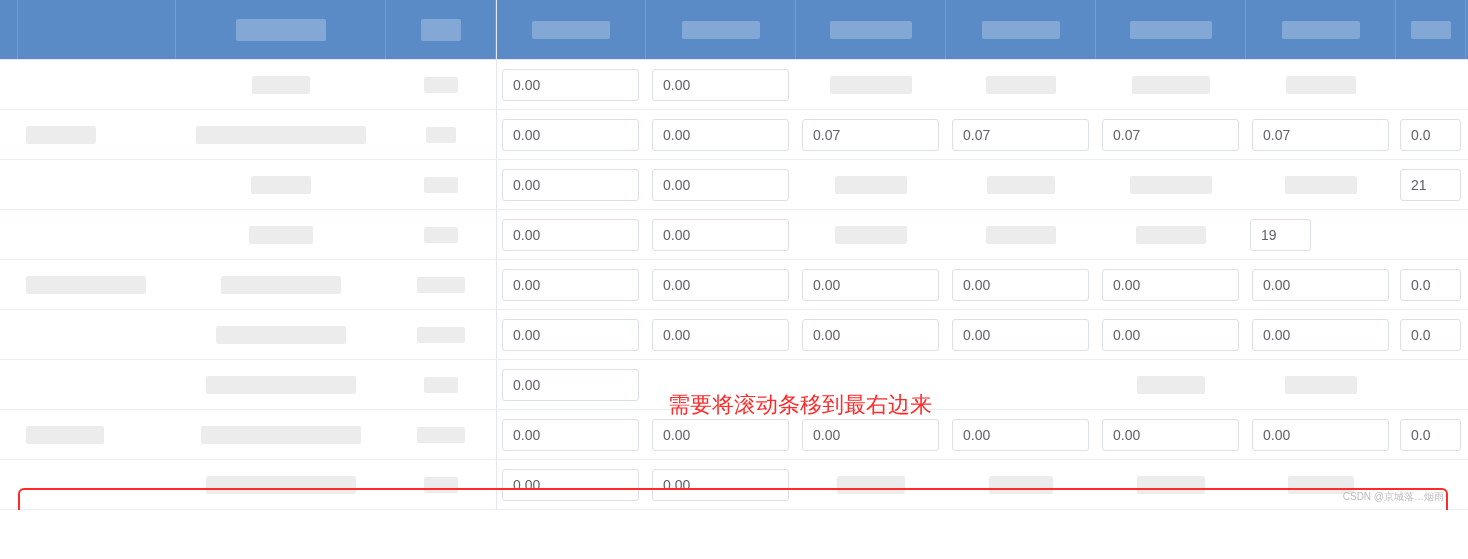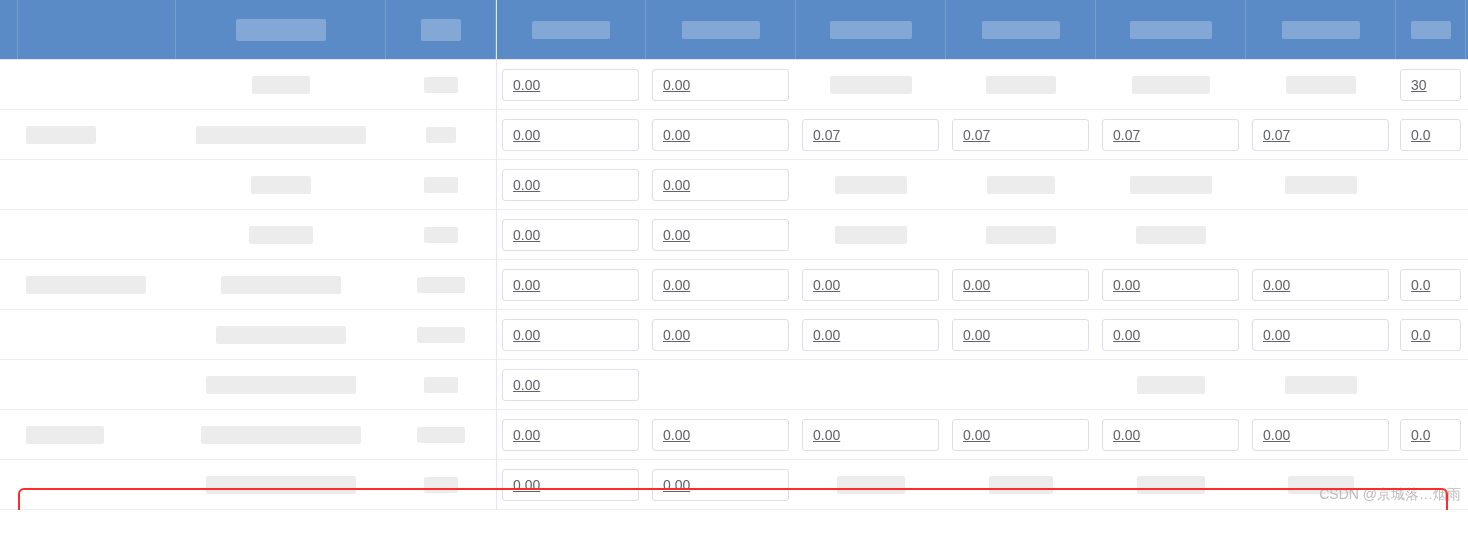--- a/index.html
+++ b/index.html
@@ -10,41 +10,41 @@
     .th .blur, .td .blur { background: rgba(200,200,200,0.35); border-radius: 2px; display: inline-block; }
     .thead .th .blur { background: rgba(255,255,255,0.25); }
     .th.fixed-1 { width: 18px; flex-shrink: 0; }
     .th.fixed-2 { width: 158px; flex-shrink: 0; }
     .th.fixed-3 { width: 210px; flex-shrink: 0; }
     .th.fixed-4 { width: 110px; flex-shrink: 0; }
     .th.c { width: 150px; flex-shrink: 0; }
     .th.last { width: 70px; flex-shrink: 0; }
     
     .tbody { }
-    .tr { display: flex; height: 50px; align-items: flex-start; border-bottom: 1px solid #ebeef5; text-decoration: underline; }
+    .tr { display: flex; height: 50px; align-items: flex-start; border-bottom: 1px solid #ebeef5; }
     .td { display: flex; align-items: center; justify-content: center; height: 100%; border-right: 1px solid transparent; }
     .td.fixed-1 { width: 18px; }
     .td.fixed-2 { width: 158px; justify-content: flex-start; padding-left: 8px; }
     .td.fixed-3 { width: 210px; }
     .td.fixed-4 { width: 110px; }
     .td.c { width: 150px; padding: 0 6px; }
     .td.last { width: 70px; padding: 0 4px; }
     
     input.cell-input { width: 100%; height: 32px; border: 1px solid #dcdfe6; border-radius: 3px; padding: 0 10px; font-size: 14px; color: #606266; background: #fff; outline: none; }
     .td .blur { height: 20px; }
     
     .divider { position: absolute; left: 496px; top: 0; bottom: 0; width: 1px; background: #e4e7ed; box-shadow: 1px 0 4px rgba(0,0,0,0.06); z-index: 2; pointer-events: none; }
     
     .annotation { position: absolute; top: 390px; left: 668px; color: #ff2a2a; font-size: 22px; font-weight: 400; z-index: 10; pointer-events: none; }
     
     .highlight-box { position: absolute; left: 18px; top: 488px; width: 1430px; height: 44px; border: 2px solid #ff2a2a; border-radius: 6px; z-index: 9; pointer-events: none; }
     
     .hscroll { position: absolute; left: 28px; top: 510px; width: 1126px; height: 11px; background: #b0b0b0; border-radius: 2px; z-index: 8; }
     
-    .watermark { position: absolute; right: 7px; bottom: 6px; color: #bbb; font-size: 14px; }
+    .watermark { position: absolute; right: 24px; bottom: 6px; color: #bbb; font-size: 10px; }
     
     .footer-label { position: absolute; left: 20px; top: 520px; color: #606266; font-size: 13px; z-index: 7; }
   </style>
 </head>
 <body>
 
 <div class="table-wrap">
   <div class="divider"></div>
 
   <div class="thead">
@@ -100,23 +100,20 @@
         </div>
         <div class="td c">
           <span class="blur" style="width: 70px; height: 18px;"></span>
         </div>
         <div class="td c">
           <span class="blur" style="width: 78px; height: 18px;"></span>
         </div>
         <div class="td c">
           <span class="blur" style="width: 70px; height: 18px;"></span>
         </div>
-        <div class="td last">
-          <input class="cell-input" type="text" value="30" style="">
-        </div>
       </div>
       <div class="tr">
         <div class="td fixed-1"></div>
         <div class="td fixed-2">
           <span class="blur" style="width: 70px; height: 18px;"></span>
         </div>
         <div class="td fixed-3">
           <span class="blur" style="width: 170px; height: 18px;"></span>
         </div>
         <div class="td fixed-4">
@@ -164,20 +161,23 @@
         </div>
         <div class="td c">
           <span class="blur" style="width: 68px; height: 18px;"></span>
         </div>
         <div class="td c">
           <span class="blur" style="width: 82px; height: 18px;"></span>
         </div>
         <div class="td c">
           <span class="blur" style="width: 72px; height: 18px;"></span>
         </div>
+        <div class="td last">
+          <input class="cell-input" type="text" value="21" style="">
+        </div>
       </div>
       <div class="tr">
         <div class="td fixed-1"></div>
         <div class="td fixed-2"></div>
         <div class="td fixed-3">
           <span class="blur" style="width: 64px; height: 18px;"></span>
         </div>
         <div class="td fixed-4">
           <span class="blur" style="width: 34px; height: 16px;"></span>
         </div>
@@ -188,20 +188,23 @@
           <input class="cell-input" type="text" value="0.00" style="">
         </div>
         <div class="td c">
           <span class="blur" style="width: 72px; height: 18px;"></span>
         </div>
         <div class="td c">
           <span class="blur" style="width: 70px; height: 18px;"></span>
         </div>
         <div class="td c">
           <span class="blur" style="width: 70px; height: 18px;"></span>
+        </div>
+        <div class="td last">
+          <input class="cell-input" type="text" value="19" style="">
         </div>
       </div>
       <div class="tr">
         <div class="td fixed-1"></div>
         <div class="td fixed-2">
           <span class="blur" style="width: 120px; height: 18px;"></span>
         </div>
         <div class="td fixed-3">
           <span class="blur" style="width: 120px; height: 18px;"></span>
         </div>
@@ -339,17 +342,18 @@
         </div>
         <div class="td c">
           <span class="blur" style="width: 68px; height: 18px;"></span>
         </div>
         <div class="td c">
           <span class="blur" style="width: 66px; height: 18px;"></span>
         </div>
       </div>
     </div>
 
+  <div class="annotation">需要将滚动条移到最右边来</div>
   <div class="highlight-box"></div>
   <div class="hscroll"></div>
   <div class="footer-label">行  2 0</div>
   <div class="watermark">CSDN @京城落…烟雨</div>
 </div>
 
 </body></html>

